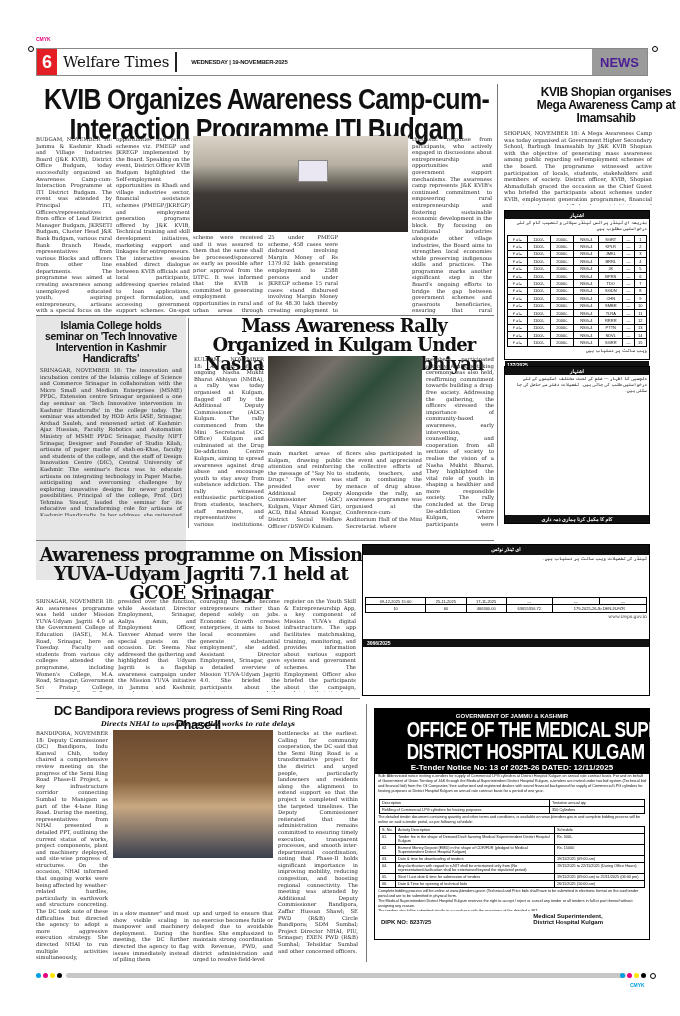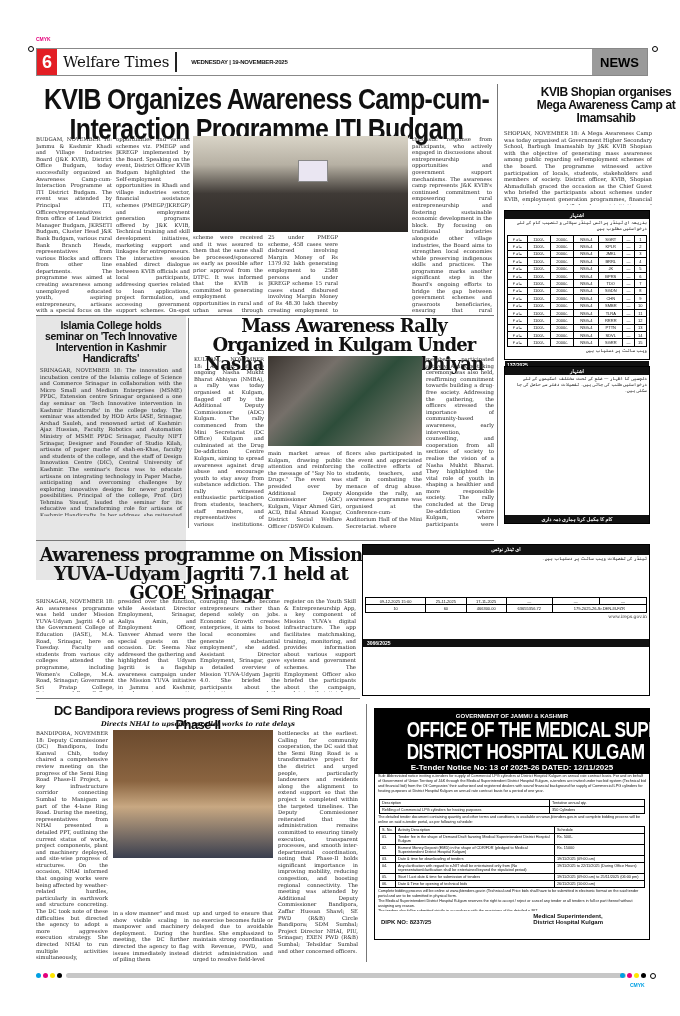--- a/index.html
+++ b/index.html
@@ -4,21 +4,21 @@
 <style>
 *{box-sizing:border-box;margin:0;padding:0}
 body{width:680px;height:1016px;background:#fff;font-family:"DejaVu Serif",serif;color:#111;position:relative;overflow:hidden}
 .abs{position:absolute}
 .cmyk-top{left:36px;top:36px;font:bold 5px "Liberation Sans",sans-serif;color:#e4007c}
 .reg{width:6px;height:6px;border-radius:50%;border:1px solid #000;background:#fff}
 .masthead{left:36px;top:48px;width:612px;height:28px;border:1px solid #888;display:flex;align-items:center}
 .pageno{width:20px;height:26px;background:#e31e24;color:#fff;font:bold 18px "Liberation Sans",sans-serif;display:flex;align-items:center;justify-content:center}
 .paper{font:24px "DejaVu Serif",serif;font-size:15px;padding:0 6px;border-right:2px solid #222;line-height:20px;letter-spacing:-0.2px}
 .dateline{font:bold 6px "Liberation Sans",sans-serif;padding-left:14px;letter-spacing:-0.2px}
-.newsbox{margin-left:auto;width:55px;height:26px;background:#9a9a9a;color:#000000;font:bold 13px "Liberation Sans",sans-serif;display:flex;align-items:center;justify-content:center}
+.newsbox{margin-left:auto;width:55px;height:26px;background:#9a9a9a;color:#4c1d95;font:bold 13px "Liberation Sans",sans-serif;display:flex;align-items:center;justify-content:center}
 .h1{left:36px;top:84px;width:460px;font:900 29px "Liberation Sans",sans-serif;line-height:30px;text-align:center;letter-spacing:-0.8px;transform:scaleX(0.86);transform-origin:left top;width:536px}
 .sidehead{left:532px;top:86px;width:148px;font:bold 12px "Liberation Sans",sans-serif;text-align:center;line-height:13px;letter-spacing:-0.4px}
 .col{font-size:5.3px;line-height:6.6px;text-align:justify;color:#222}
 .photo{background:linear-gradient(135deg,#6d6358 0%,#a7a29a 35%,#4a4640 60%,#8a8276 100%)}
 .rule-h{height:1px;background:#777}
 .rule-v{width:1px;background:#777}
 .graybox{background:#e6e6e6}
 .h2{font:bold 12px "Liberation Sans",sans-serif;text-align:center;line-height:12.5px;letter-spacing:-0.3px}
 .h3{font:bold 18px "DejaVu Serif",serif;text-align:center;line-height:19px;letter-spacing:-0.8px}
 .ad{border:1px solid #000;background:#fff}

